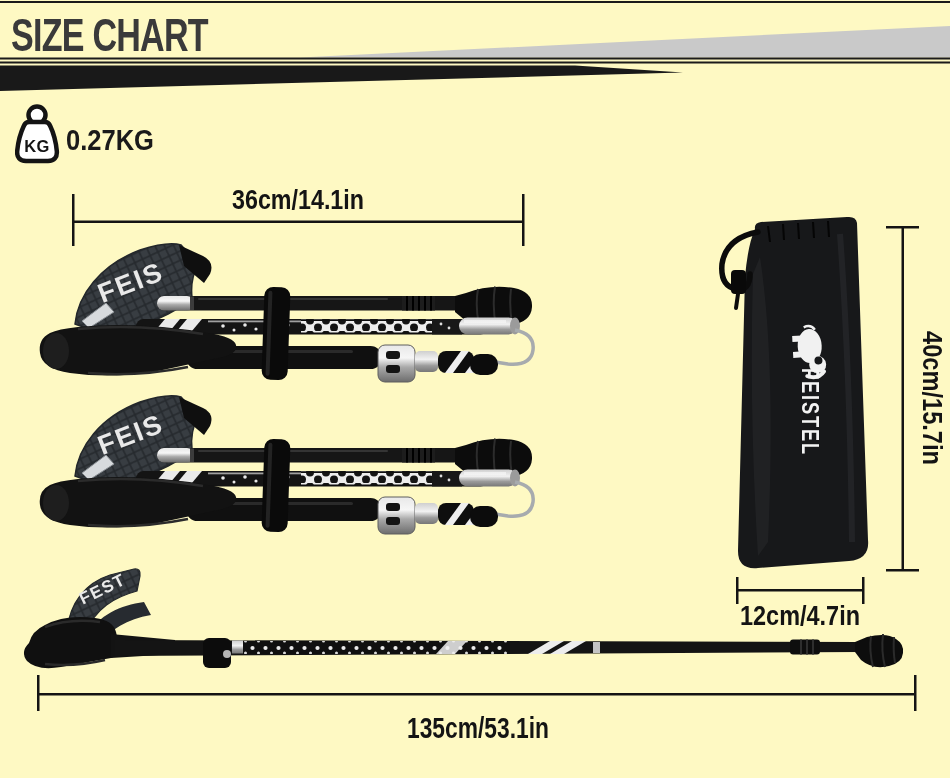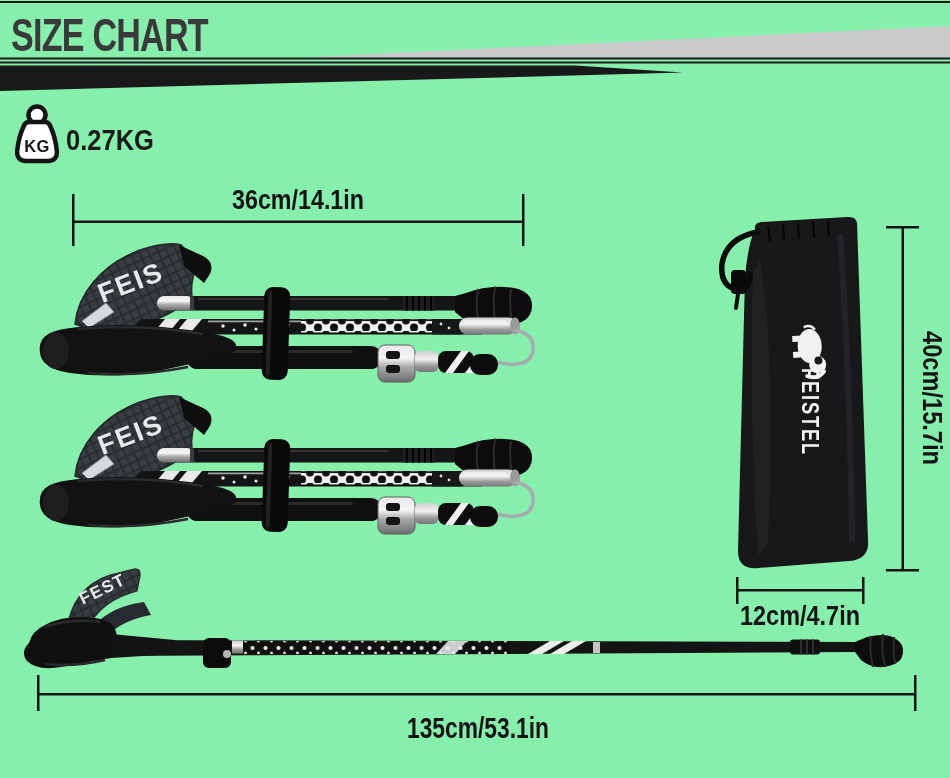--- a/index.html
+++ b/index.html
@@ -1,17 +1,17 @@
 <!DOCTYPE html>
 <html><head>
 <meta charset="utf-8">
 <style>
   html,body{margin:0;padding:0;background:#ffffff;}
   .page{
-    position:relative;width:950px;height:778px;background:#86efac;overflow:hidden;
+    position:relative;width:950px;height:778px;background:#fef9c3;overflow:hidden;
     font-family:"Liberation Sans",sans-serif;
   }
   .abs{position:absolute;}
   .title{
     left:11px;top:8px;margin:0;font-size:46px;font-weight:bold;color:#3a3a3a;
     letter-spacing:-1px;transform:scaleX(0.74);transform-origin:left top;white-space:nowrap;
   }
   .weight-value{
     left:66px;top:124px;font-size:29px;font-weight:bold;color:#1a1a1a;
     transform:scaleX(0.88);transform-origin:left top;white-space:nowrap;

